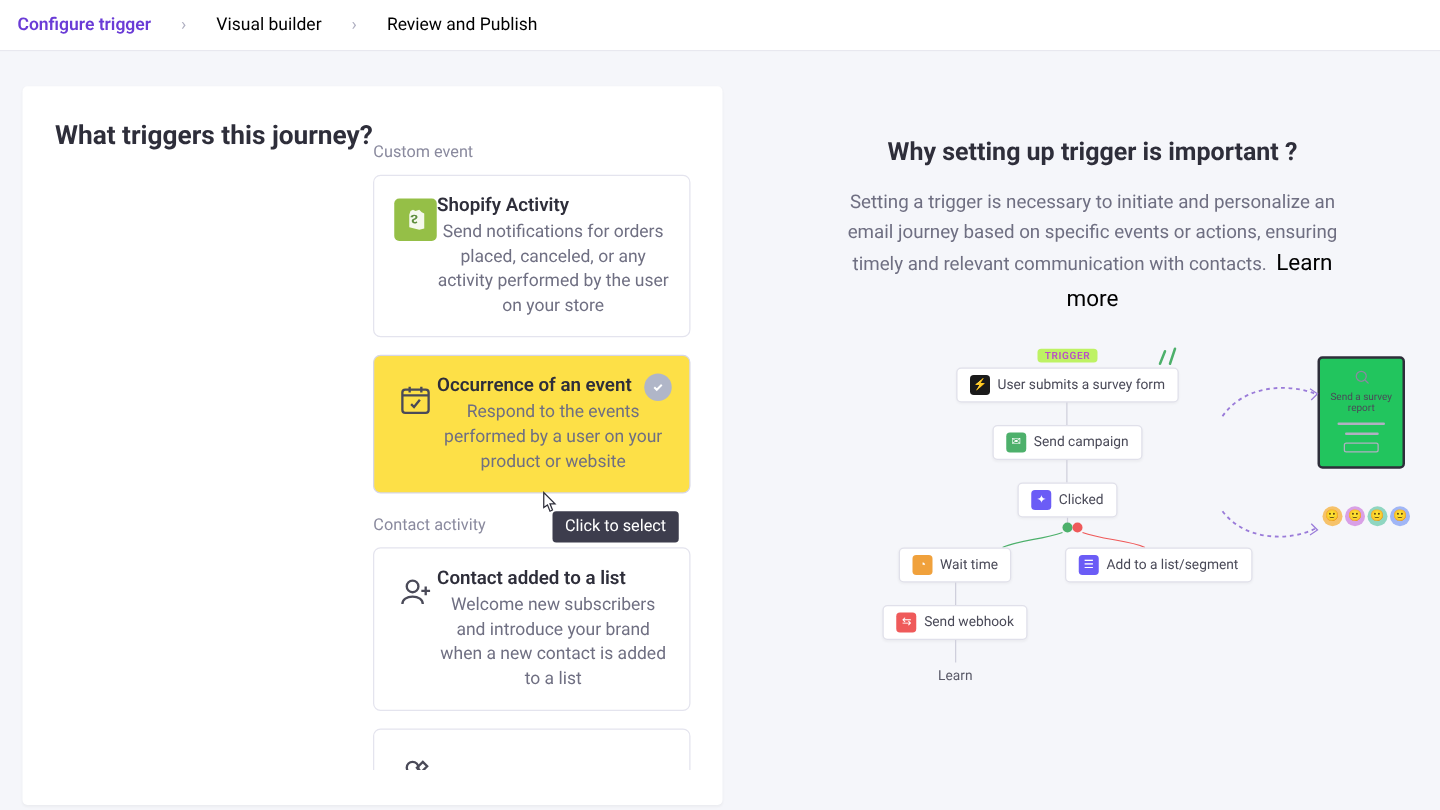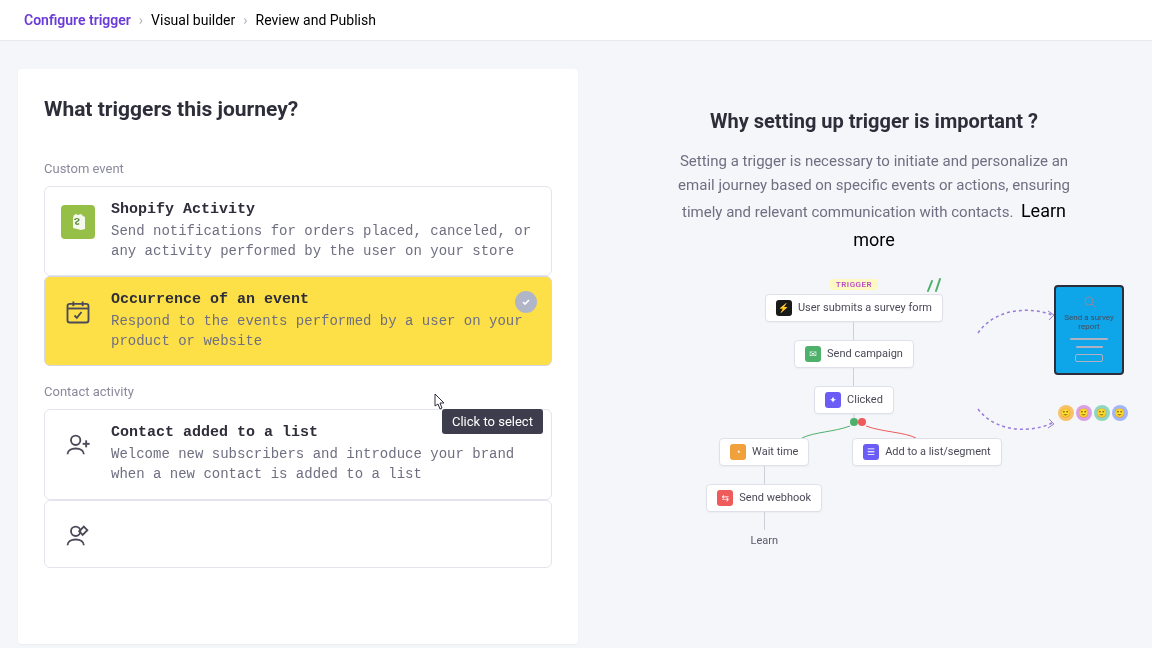--- a/index.html
+++ b/index.html
@@ -9,25 +9,25 @@
     color: #2e2e3a;
     width: 1152px;
     height: 648px;
     overflow: hidden;
     position: relative;
   }
 
   
   .breadcrumb {
     background: #fff;
-    padding: 12px 24px;
+    padding: 12px 14px;
     border-bottom: 1px solid #e8e8ef;
     display: flex;
     align-items: center;
-    gap: 8px;
+    gap: 24px;
     font-size: 14px;
   }
   .breadcrumb .crumb { color: #000000; }
   .breadcrumb .crumb.active { color: #6a3bd6; font-weight: 600; }
   .breadcrumb .sep { color: #b0b0c2; }
 
   
   .main {
     display: flex;
     gap: 36px;
@@ -36,21 +36,20 @@
   }
 
   
   .left-panel {
     width: 560px;
     background: #fff;
     border-radius: 4px;
     padding: 28px 14px 28px 26px;
     box-shadow: 0 1px 2px rgba(0,0,0,0.04);
     display: flex;
-    flex-direction: column;
   }
   .left-panel h2 {
     font-size: 21px;
     font-weight: 700;
     margin-bottom: 22px;
     color: #2e2e3a;
   }
   .scroll-wrap {
     flex: 1;
     overflow-y: auto;
@@ -64,27 +63,26 @@
   .section-label {
     font-size: 13px;
     color: #8a8a9e;
     margin: 18px 0 10px 0;
   }
 
   .trigger-card {
     border: 1px solid #e4e4ee;
     border-radius: 6px;
     padding: 14px 16px;
-    display: flex;
-    gap: 16px;
+    margin-bottom: 14px;
+    display: flex;
     align-items: flex-start;
     cursor: pointer;
     position: relative;
     background: #fff;
-    font-family: Liberation Mono, monospace;
   }
   .trigger-card.hover {
     background: #fde047;
     border-color: #d6d6e6;
   }
   .card-icon {
     width: 34px;
     height: 34px;
     flex: 0 0 34px;
     display: flex;
@@ -101,20 +99,21 @@
   .card-body .card-title {
     font-size: 15px;
     font-weight: 600;
     color: #2e2e3a;
     margin-bottom: 4px;
   }
   .card-body .card-desc {
     font-size: 14px;
     color: #6f6f82;
     line-height: 1.4;
+    text-align: center;
   }
   .select-bubble {
     position: absolute;
     right: 14px;
     top: 14px;
     width: 22px;
     height: 22px;
     border-radius: 50%;
     background: #b0b6c8;
     display: flex;
@@ -194,35 +193,35 @@
     font-size: 9px;
     color: #fff;
   }
   .n-dark  { background: #1a1a1a; }
   .n-green { background: #4db06b; }
   .n-purple{ background: #6b5cf6; }
   .n-orange{ background: #f0a13c; color:#fff;}
   .n-red   { background: #ef5a5a; }
   .trigger-badge {
     display:inline-block;
-    background:#fef9c3;
+    background:#bef264;
     color:#b94fc7;
     font-size:8px;
     letter-spacing:0.5px;
     padding:1px 6px;
     border-radius:3px;
     font-weight:600;
   }
   .flow-col { display:flex; flex-direction:column; align-items:center; }
   .vline { width:1px; height:18px; background:#cfcfdc; }
   .layout-row { display:flex; justify-content:center; gap:18px; align-items:flex-start; }
   .doc-box {
     width: 70px;
     height: 90px;
-    background: #0ea5e9;
+    background: #22c55e;
     border: 2px solid #2e2e3a;
     border-radius: 4px;
     padding: 8px 6px;
     font-size: 8px;
     color: #4a4a58;
     display:flex;
     flex-direction:column;
     align-items:center;
     gap:6px;
   }

